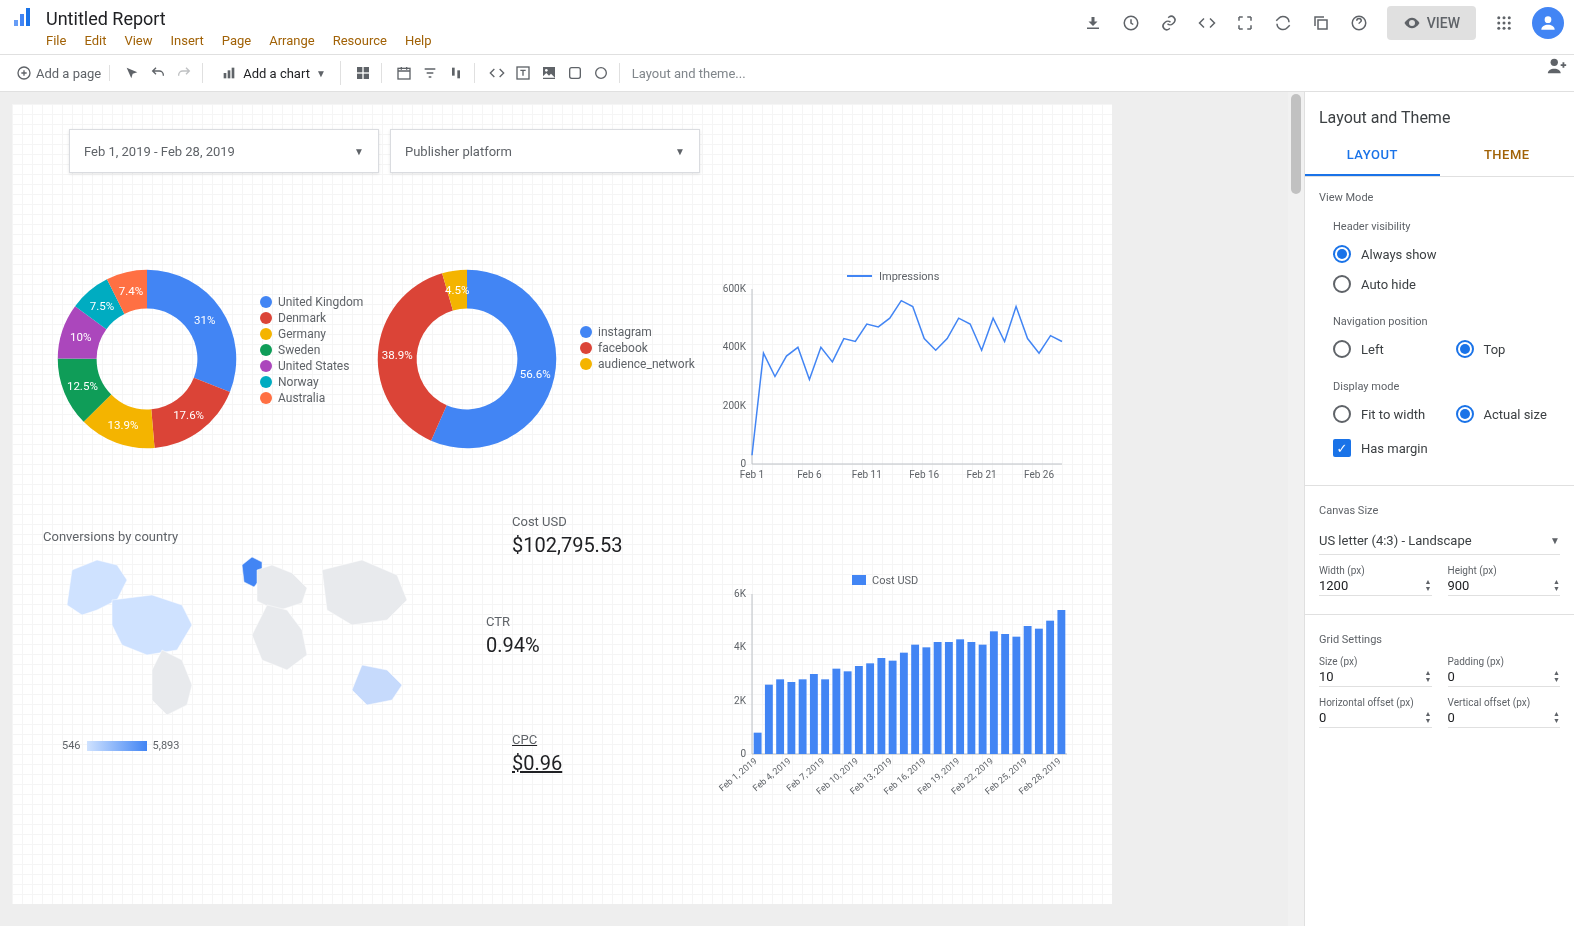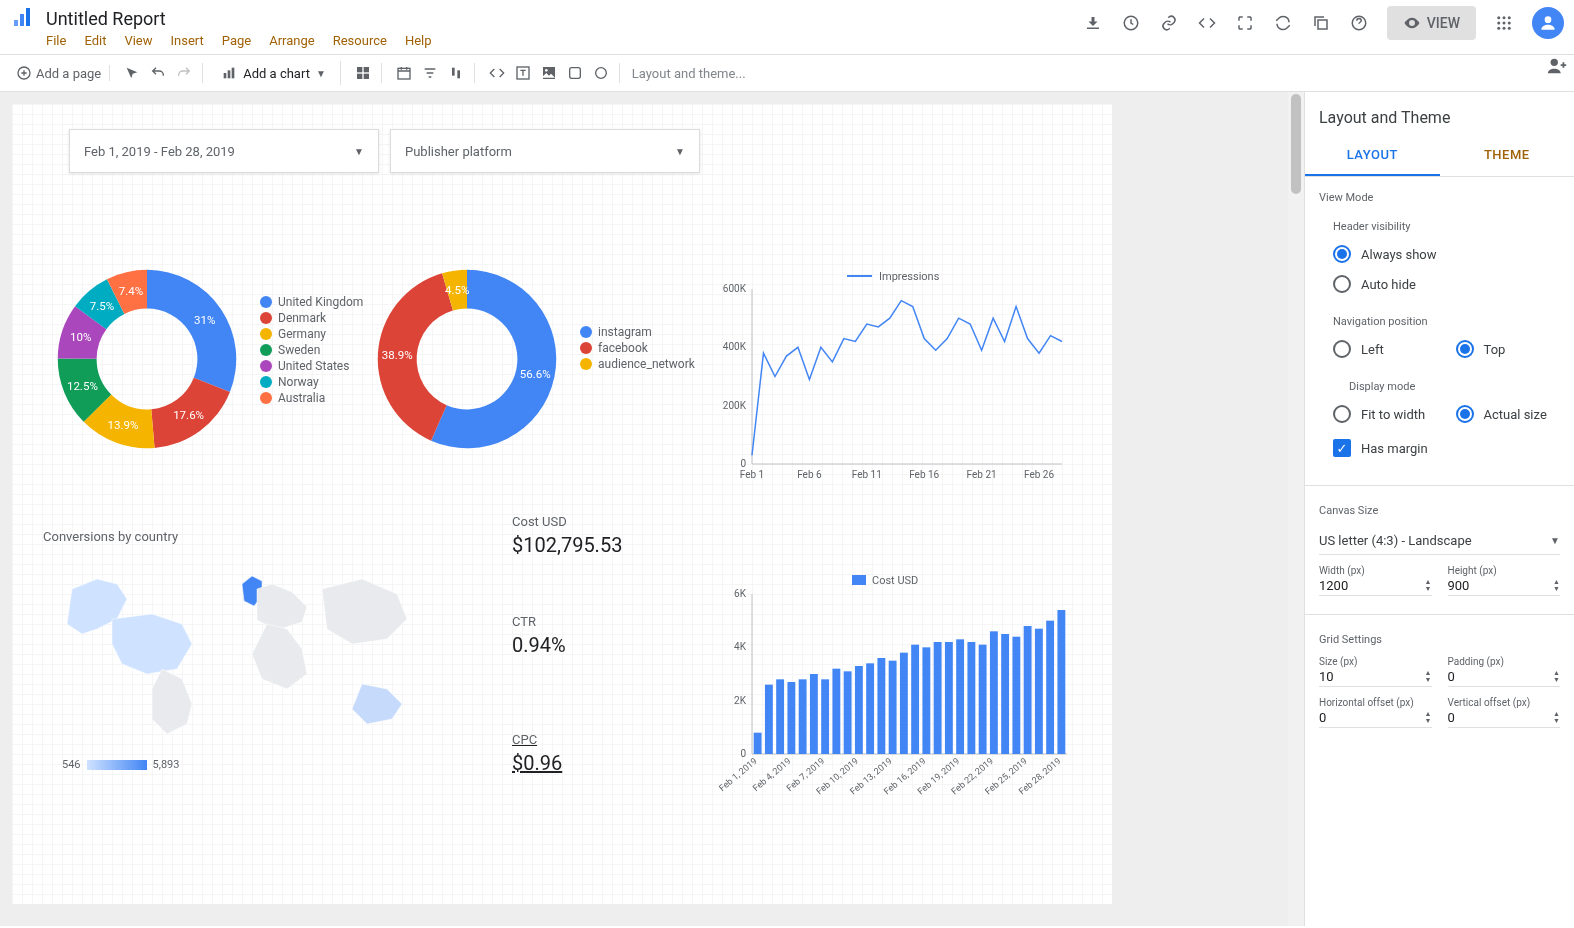--- a/index.html
+++ b/index.html
@@ -371,31 +371,31 @@
             <text x="222.22222222222223" y="214" text-anchor="middle" font-size="10" fill="#5f6368">Feb 16</text>
             <text x="279.6296296296296" y="214" text-anchor="middle" font-size="10" fill="#5f6368">Feb 21</text>
             <text x="337.03703703703707" y="214" text-anchor="middle" font-size="10" fill="#5f6368">Feb 26</text>
           </svg>
       </div>
 
       <div class="chart-box" style="left:500px; top:410px;">
         <div class="scorecard-label">Cost USD</div>
         <div class="scorecard-value">$102,795.53</div>
       </div>
-      <div class="chart-box" style="left:500px; top:510px;">
+      <div class="chart-box" style="left:474px; top:510px;">
         <div class="scorecard-label">CTR</div>
         <div class="scorecard-value">0.94%</div>
       </div>
       <div class="chart-box" style="left:500px; top:628px;text-decoration:underline;">
         <div class="scorecard-label">CPC</div>
         <div class="scorecard-value">$0.96</div>
       </div>
 
       <div class="map-title" style="left:31px; top:425px;">Conversions by country</div>
-      <div class="chart-box" style="left:30px; top:445px; width:400px; height:230px;">
+      <div class="chart-box" style="left:30px; top:426px; width:400px; height:230px;">
         <svg width="400" height="200" viewBox="0 0 400 200">
           <g fill="#e8eaed" stroke="#fff" stroke-width="0.5">
             <path d="M30 40 l25 -10 20 5 10 15 -10 20 -20 10 -15 5 -15 -10 z" fill="#cfe2ff"></path>
             <path d="M70 70 l40 -5 30 10 10 20 -15 25 -30 5 -25 -10 -10 -20 z" fill="#cfe2ff"></path>
             <path d="M120 120 l20 10 10 25 -5 20 -20 10 -15 -15 0 -30 z"></path>
             <path d="M200 35 l10 -8 10 5 0 15 -8 10 -10 -5 z" fill="#4285f4"></path>
             <path d="M215 40 l15 -5 20 8 15 15 -5 15 -25 8 -20 -10 z"></path>
             <path d="M225 75 l20 5 15 20 5 25 -20 15 -25 -10 -10 -25 z"></path>
             <path d="M280 40 l40 -10 35 15 10 25 -20 20 -35 5 -25 -15 z"></path>
             <path d="M320 135 l25 5 15 15 -10 15 -25 5 -15 -15 z" fill="#c6dafc"></path>
@@ -490,21 +490,21 @@
             <div class="radio-outer"></div>
             <span class="radio-label">Left</span>
           </div>
         <div class="radio-row" style="flex:1;">
             <div class="radio-outer checked">
               <div class="radio-inner"></div>
             </div>
             <span class="radio-label">Top</span>
           </div>
       </div>
-      <div class="sub-label" style="margin:16px 0 6px 30px;">Display mode</div>
+      <div class="sub-label" style="margin:16px 0 6px 14px;">Display mode</div>
       <div class="radio-group-h" style="margin-left:14px;">
         <div class="radio-row" style="flex:1;">
             <div class="radio-outer"></div>
             <span class="radio-label">Fit to width</span>
           </div>
         <div class="radio-row" style="flex:1;">
             <div class="radio-outer checked">
               <div class="radio-inner"></div>
             </div>
             <span class="radio-label">Actual size</span>

